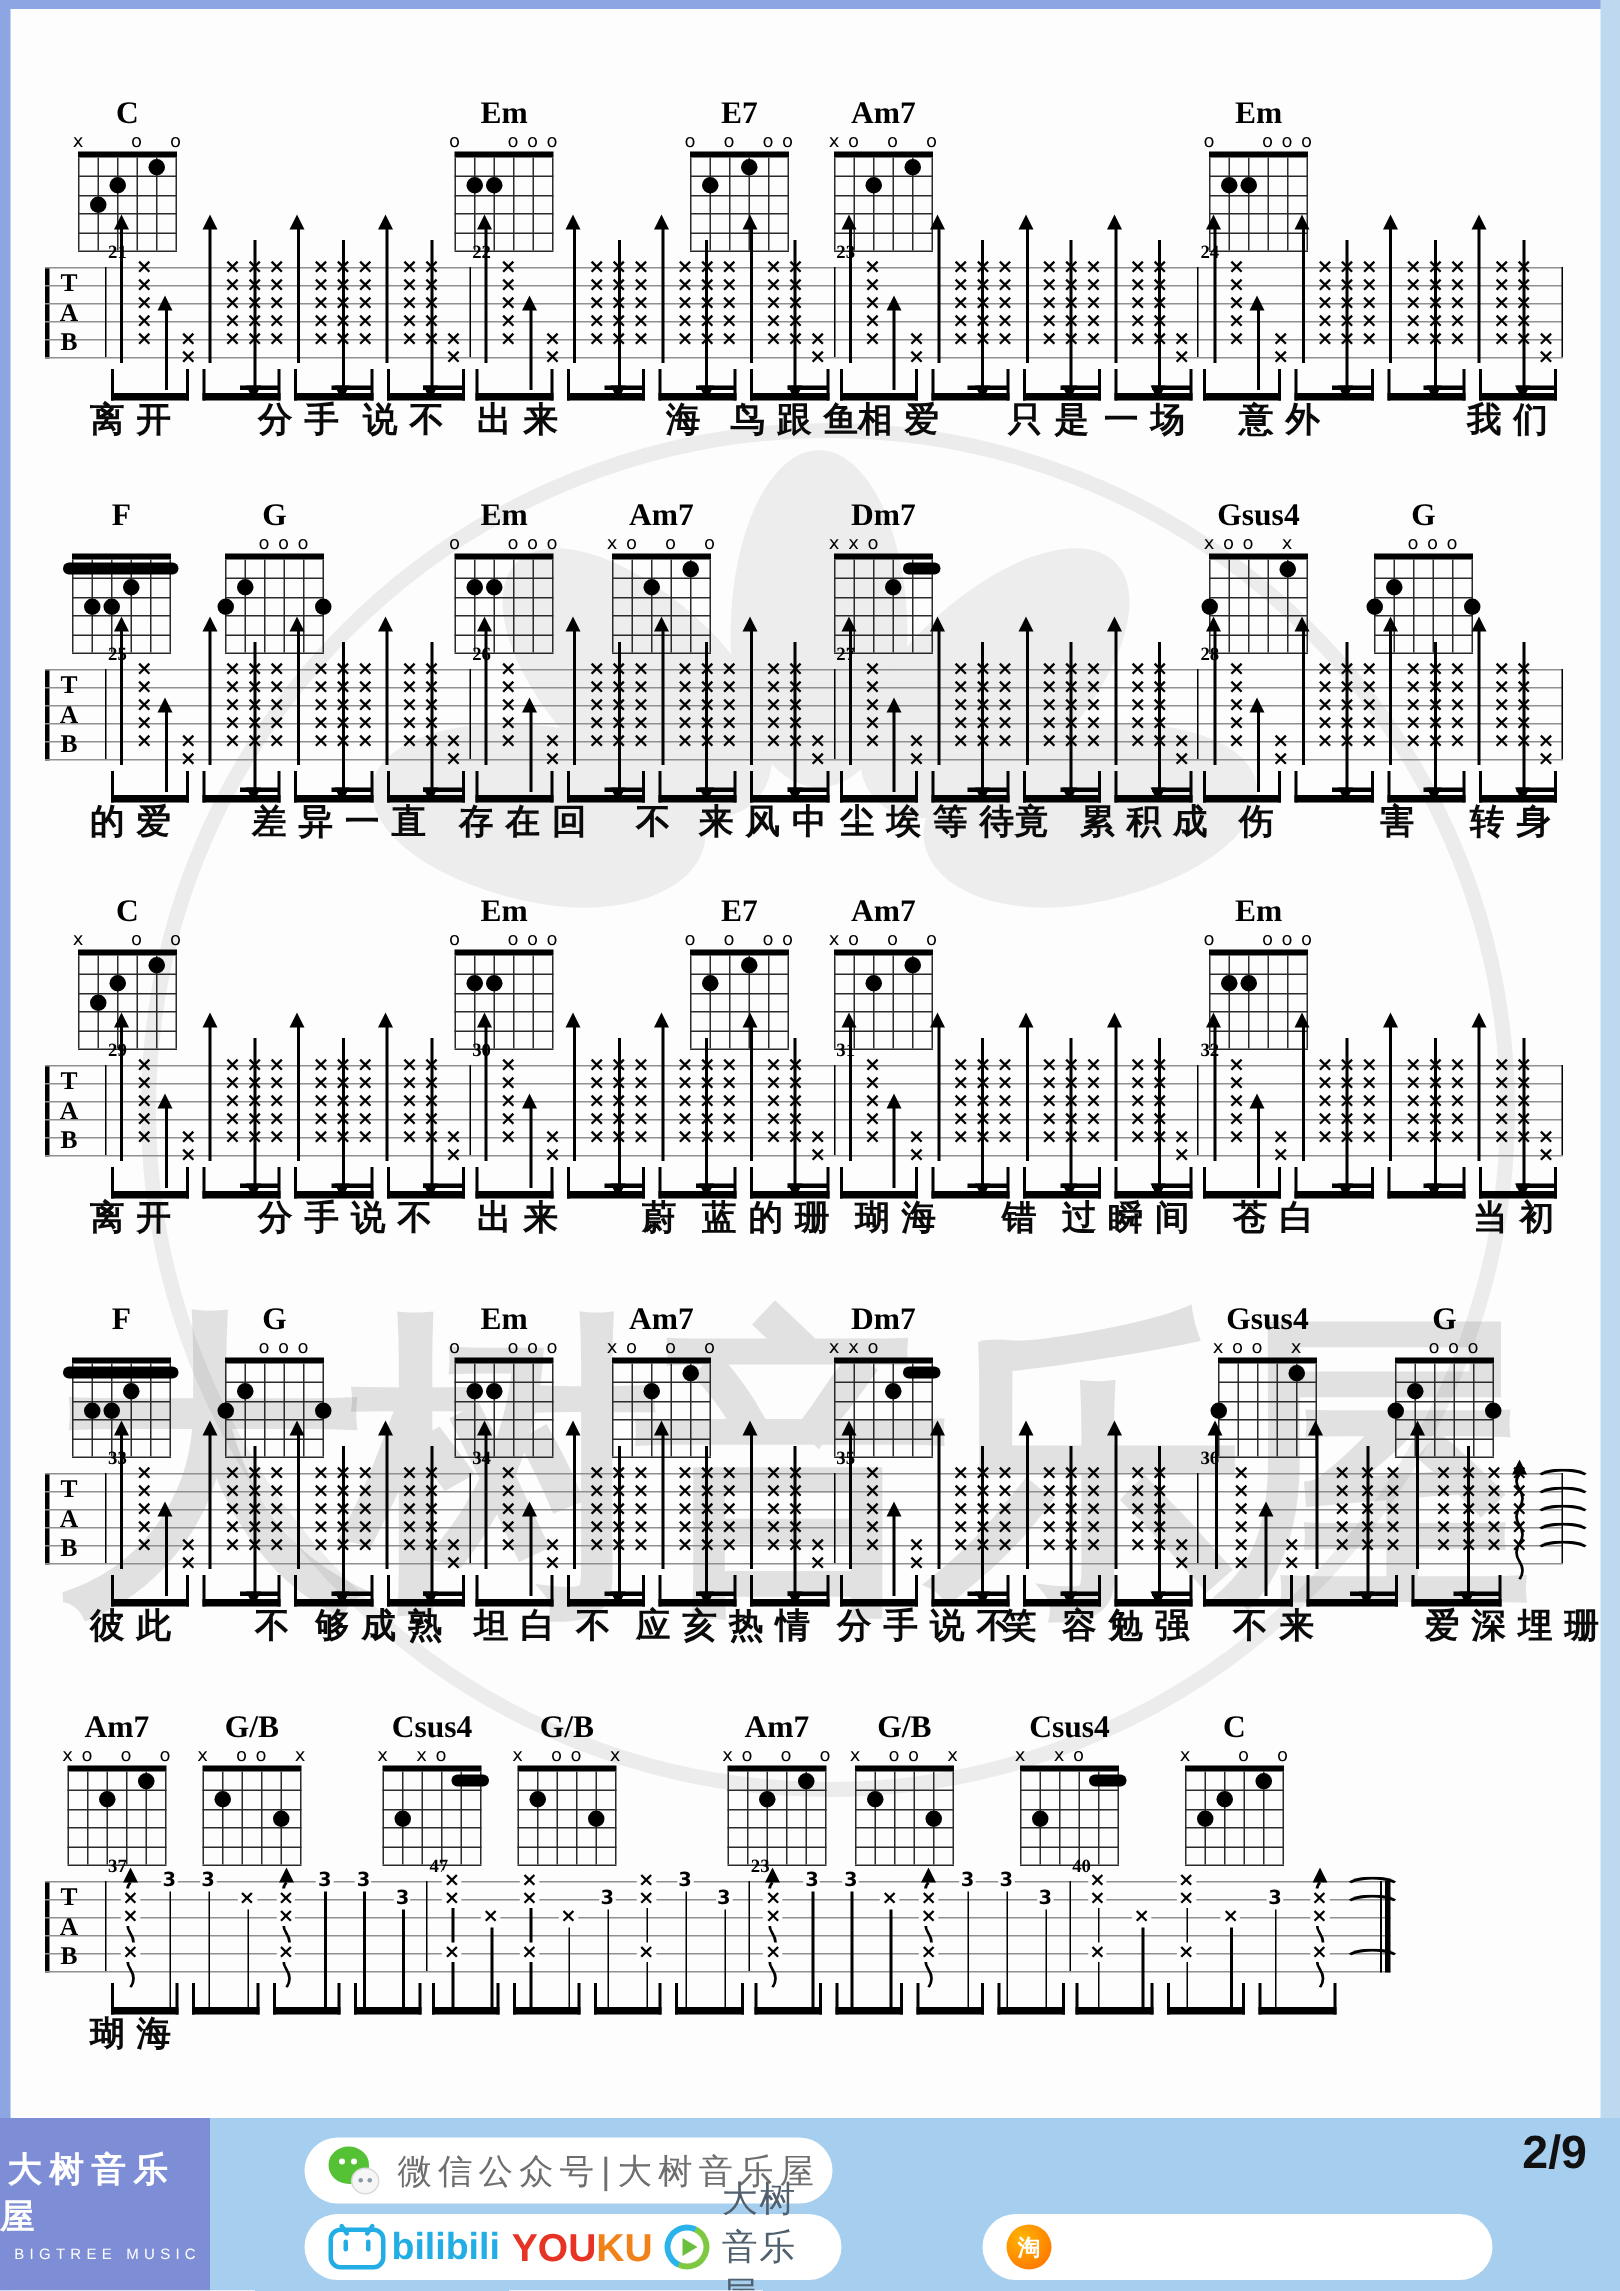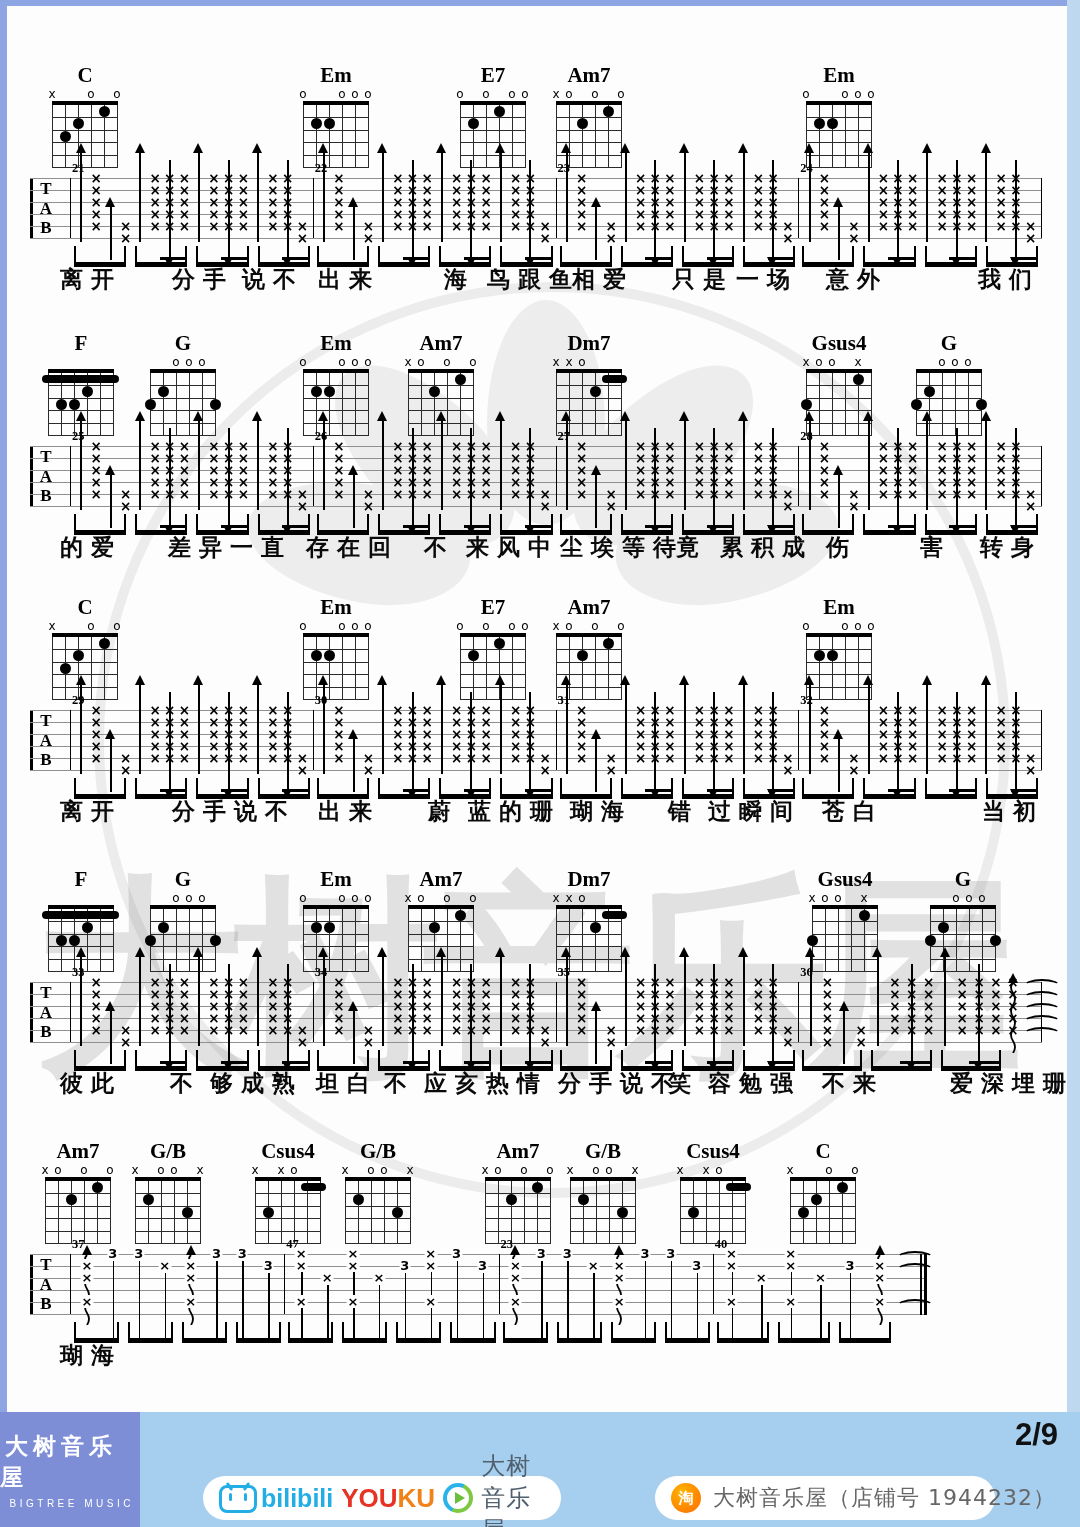--- a/index.html
+++ b/index.html
@@ -3283,32 +3283,38 @@
         <span class="lyric" style="left: 60px;">瑚海</span>
       </div>
     </div>
 
   <div class="footer">
     <div class="brand">
       <div class="brand-cn">大树音乐屋</div>
       <div class="brand-en">BIGTREE MUSIC</div>
     </div>
 
+    <div class="pill" style="left:203px;top:13px;width:352px">
+      <span class="ic ic-wechat">
+          <span class="b1"></span>
+          <span class="b2"></span>
+        </span>
+      <span class="pill-label">微信公众号|大树音乐屋</span>
+    </div>
 
 
     <div class="pill" style="left:203px;top:64px;width:358px;gap:8px">
       <span class="ic ic-bili">
           <span class="tv"></span>
         </span>
       <span class="bili-word">bilibili</span>
       <span class="youku-word"><span class="youku-you">YOU</span><span class="youku-ku">KU</span></span>
       <span class="ic ic-youku"></span>
       <span class="video-word">大树音乐屋</span>
     </div>
 
     <div class="pill" style="left:655px;top:64px;width:340px">
       <span class="ic ic-tao">淘</span>
-      <span class="pill-label tight">大树音乐屋（店铺号 1944232）</span>
     </div>
 
     <div class="pagenum">2/9</div>
   </div>
 </div>
 
 </body></html>

